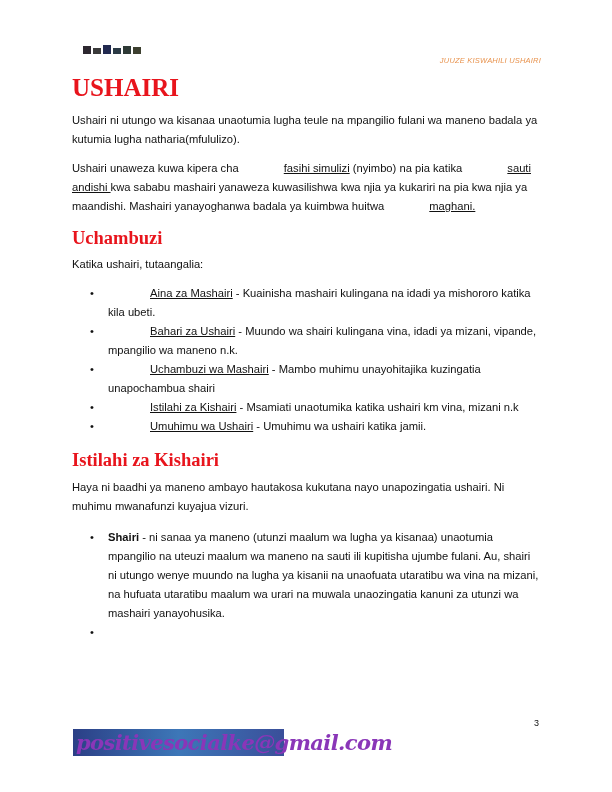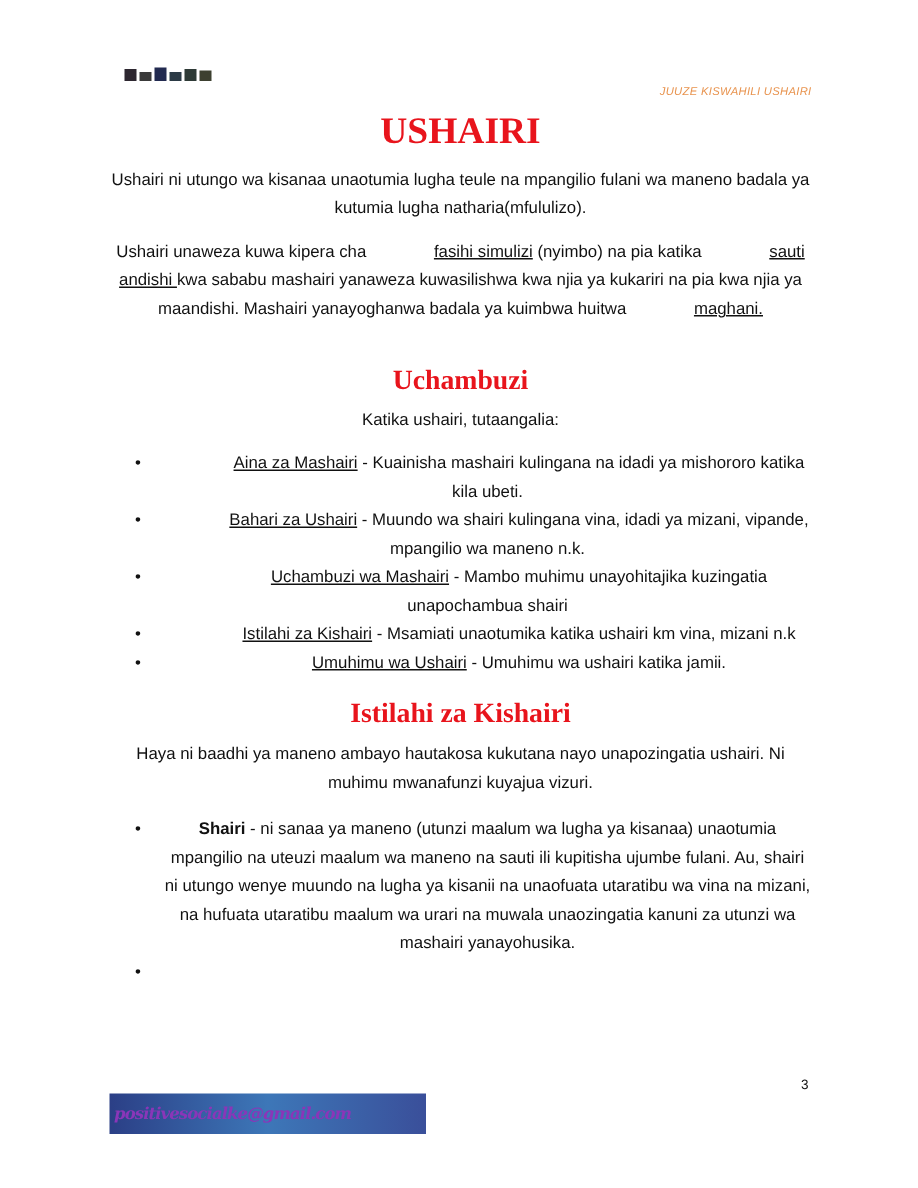--- a/index.html
+++ b/index.html
@@ -1,31 +1,31 @@
 <!DOCTYPE html>
 <html><head>
 <meta charset="utf-8">
 <style>
   html, body { margin:0; padding:0; background:#fff; }
   body { width:612px; height:792px; position:relative; overflow:hidden; font-family:"DejaVu Sans", sans-serif; color:#111; }
   .page { position:absolute; left:0; top:0; width:612px; height:792px;border-radius:22px; }
   .logo { position:absolute; left:83px; top:42px; height:12px; display:flex; align-items:flex-end; gap:2px; }
   .logo span { display:block; width:8px; height:8px; }
   .header-right { position:absolute; right:71px; top:56px; font-family:"Liberation Sans", sans-serif; font-style:italic; font-size:7.5px; color:#e8934e; letter-spacing:0.2px; }
-  .content { position:absolute; left:72px; top:72px; width:470px;text-align:center; }
+  .content { position:absolute; left:72px; top:72px; width:470px; }
   h1 { font-family:"Liberation Serif", serif; color:#e8141c; font-size:25px; font-weight:bold; margin:0; line-height:32px; }
   h2 { font-family:"Liberation Serif", serif; color:#e8141c; font-size:18.5px; font-weight:bold; margin:0; line-height:24px; }
   p { font-family:"Liberation Sans", sans-serif; font-size:11.2px; line-height:19px; margin:0; }
   .u { text-decoration:underline;padding-left:42px; }
   ul { margin:0; padding:0 0 0 36px; list-style:none; }
   ul li { font-family:"Liberation Sans", sans-serif; font-size:11.2px; line-height:19px; position:relative; }
   ul li::before { content:"•"; position:absolute; left:-18px; top:0; }
   .pageno { position:absolute; left:534px; top:718px; font-family:"Liberation Sans", sans-serif; font-size:9px; }
   .email { position:absolute; left:73px; top:729px; width:211px; height:27px; background:linear-gradient(90deg,#2b3f86 0%,#3d77b8 50%,#3a4f9a 100%); }
-  .email span { display:block; font-family:"DejaVu Serif", serif; font-style:italic; font-weight:bold; color:#8a36b8; font-size:11px; line-height:27px; padding-left:3px; letter-spacing:-0.6px; white-space:nowrap; }
+  .email span { display:block; font-family:"DejaVu Serif", serif; font-style:italic; font-weight:bold; color:#8a36b8; font-size:21px; line-height:27px; padding-left:3px; letter-spacing:-0.6px; white-space:nowrap; }
 </style>
 </head>
 <body>
 
 <div class="page">
 
   <div class="logo">
     <span style="background:#2d2730;height:8px"></span>
     <span style="background:#3a3a3a;height:6px"></span>
     <span style="background:#222a50;height:9px"></span>
@@ -36,21 +36,21 @@
 
   <div class="header-right">JUUZE KISWAHILI USHAIRI</div>
 
   <div class="content">
     <h1>USHAIRI</h1>
 
     <p style="margin-top:7px">Ushairi ni utungo wa kisanaa unaotumia lugha teule na mpangilio fulani wa maneno badala ya kutumia lugha natharia(mfululizo).</p>
 
     <p style="margin-top:10px"><span>Ushairi unaweza kuwa kipera cha </span><span class="u">fasihi simulizi</span><span> (nyimbo) na pia katika </span><span class="u">sauti andishi </span><span>kwa sababu mashairi yanaweza kuwasilishwa kwa njia ya kukariri na pia kwa njia ya maandishi. Mashairi yanayoghanwa badala ya kuimbwa huitwa </span><span class="u">maghani.</span></p>
 
-    <h2 style="margin-top:26px">Uchambuzi</h2>
+    <h2 style="margin-top:10px">Uchambuzi</h2>
 
     <p style="margin-top:5px">Katika ushairi, tutaangalia:</p>
 
     <ul style="margin-top:10px">
       <li><span class="u">Aina za Mashairi</span><span> - Kuainisha mashairi kulingana na idadi ya mishororo katika kila ubeti.</span></li>
       <li><span class="u">Bahari za Ushairi</span><span> - Muundo wa shairi kulingana vina, idadi ya mizani, vipande, mpangilio wa maneno n.k.</span></li>
       <li><span class="u">Uchambuzi wa Mashairi</span><span> - Mambo muhimu unayohitajika kuzingatia unapochambua shairi</span></li>
       <li><span class="u">Istilahi za Kishairi</span><span> - Msamiati unaotumika katika ushairi km vina, mizani n.k</span></li>
       <li><span class="u">Umuhimu wa Ushairi</span><span> - Umuhimu wa ushairi katika jamii.</span></li>
     </ul>

